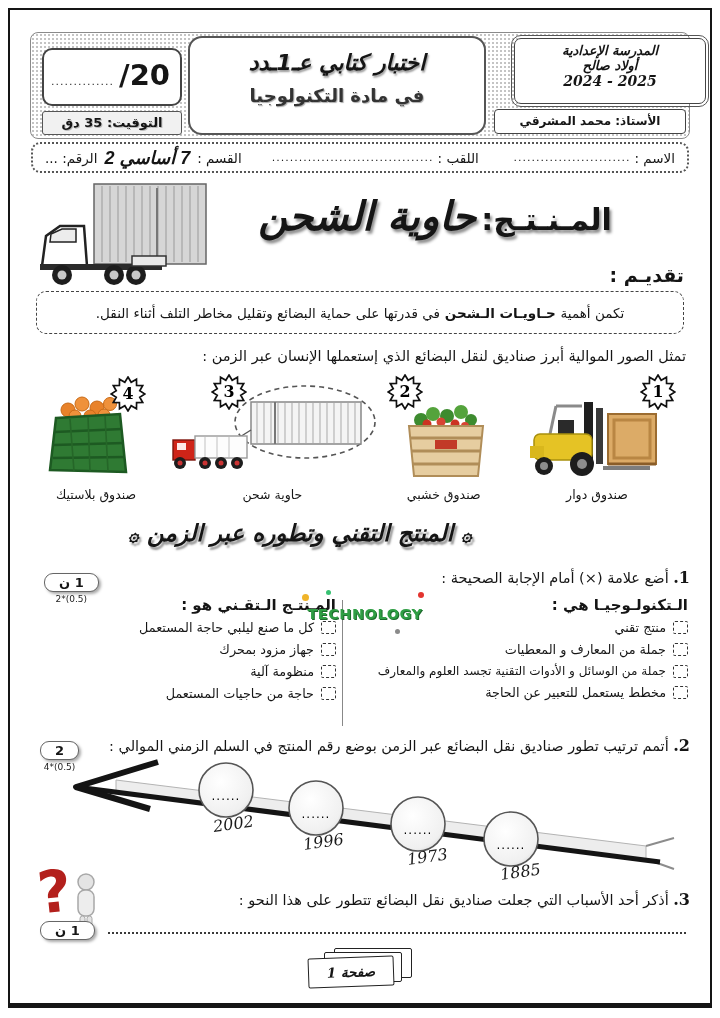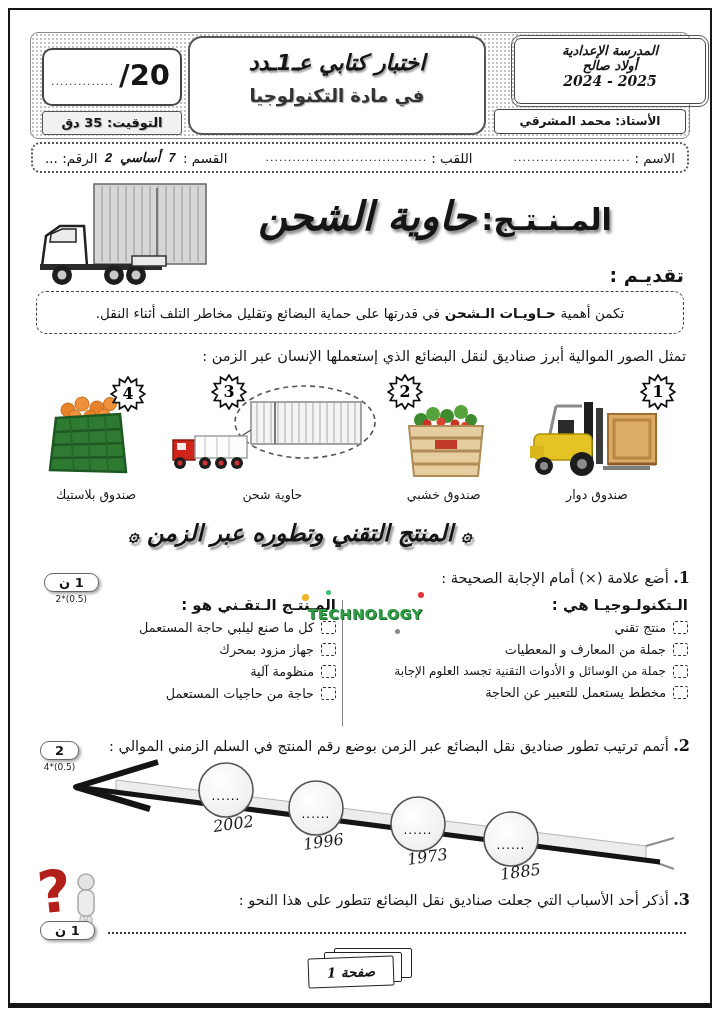--- a/index.html
+++ b/index.html
@@ -36,21 +36,21 @@
   .score-box .total { font-weight:bold; font-size:29px; font-family:"DejaVu Sans", sans-serif; }
   .timing-box { left:42px; top:111px; width:140px; height:24px; background:#f1f1f1;
     border:1.5px solid #555; border-radius:3px; text-align:center; font-weight:bold; font-size:13px; line-height:21px;
     text-shadow:1px 1px 0 #bbb; }
 
   
   .student-bar { left:31px; top:142px; width:658px; height:31px; border:2px dotted #555; border-radius:9px;
     display:flex; align-items:center; padding:0 12px; font-size:13.5px; gap:4px; }
   .student-bar .dots { letter-spacing:1px; font-size:11px; color:#222; overflow:hidden; white-space:nowrap; }
   .student-bar .grow1 { flex:1.1; } .student-bar .grow2 { flex:1.4; }
-  .class-val { font-family:Liberation Mono, monospace; font-style:italic; font-weight:bold; font-size:13px; padding:0 3px; }
+  .class-val { font-family:Liberation Sans, sans-serif; font-style:italic; font-weight:bold; font-size:18px; padding:0 3px; }
 
   
   .product-title { left:200px; top:192px; width:470px; height:72px; text-align:center; }
   .product-title .lbl { font-weight:bold; font-size:30px; letter-spacing:1px; text-shadow:2px 3px 3px #8d8d8d; }
   .product-title .val { font-family:"DejaVu Serif", serif; font-weight:bold; font-style:italic; font-size:40px;
     text-shadow:2px 3px 3px #8d8d8d; }
   .intro-label { right:36px; top:264px; font-weight:bold; font-size:19px; letter-spacing:2px; }
   .intro-box { left:36px; top:291px; width:648px; height:43px; border:1.6px dashed #444; border-radius:10px;
     display:flex; align-items:center; justify-content:center; font-size:13.5px; gap:5px; }
   .intro-box b { letter-spacing:2px; }
@@ -314,21 +314,21 @@
   <div class="opt">
     <span class="chk"></span>
     <span>منتج تقني</span>
   </div>
   <div class="opt">
     <span class="chk"></span>
     <span>جملة من المعارف و المعطيات</span>
   </div>
   <div class="opt" style="font-size:12px;">
     <span class="chk"></span>
-    <span>جملة من الوسائل و الأدوات التقنية تجسد العلوم الإجابة</span>
+    <span>جملة من الوسائل و الأدوات التقنية تجسد العلوم والمعارف</span>
   </div>
   <div class="opt">
     <span class="chk"></span>
     <span>مخطط يستعمل للتعبير عن الحاجة</span>
   </div>
 </div>
 
 <div class="abs col-divider"></div>
 
 <div class="abs q1-col" style="left:36px; top:596px; width:300px;">

